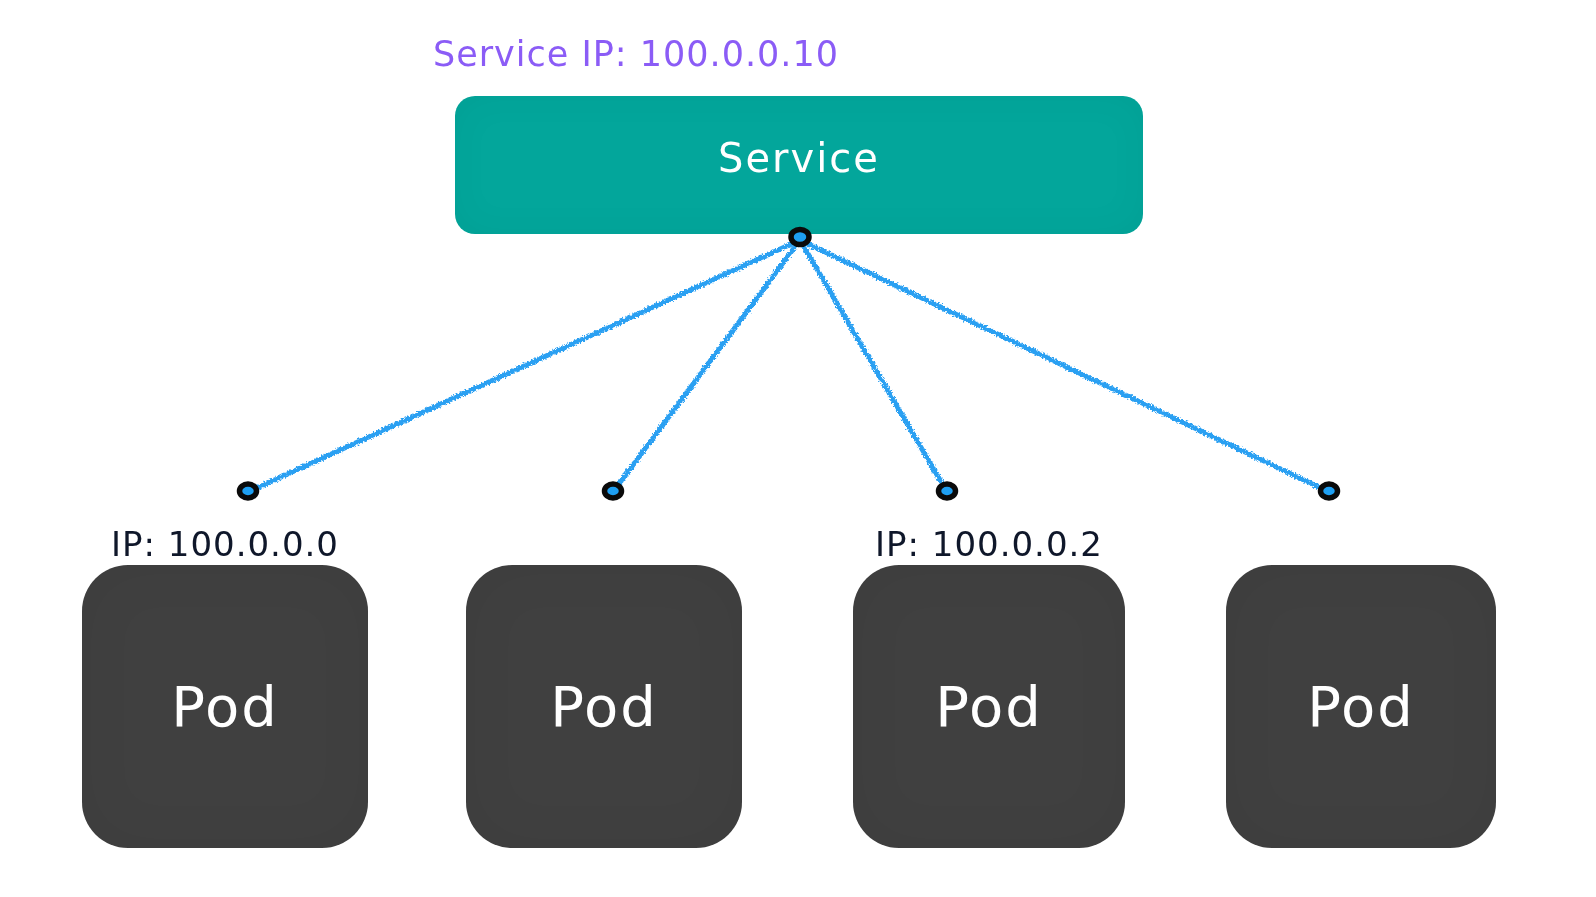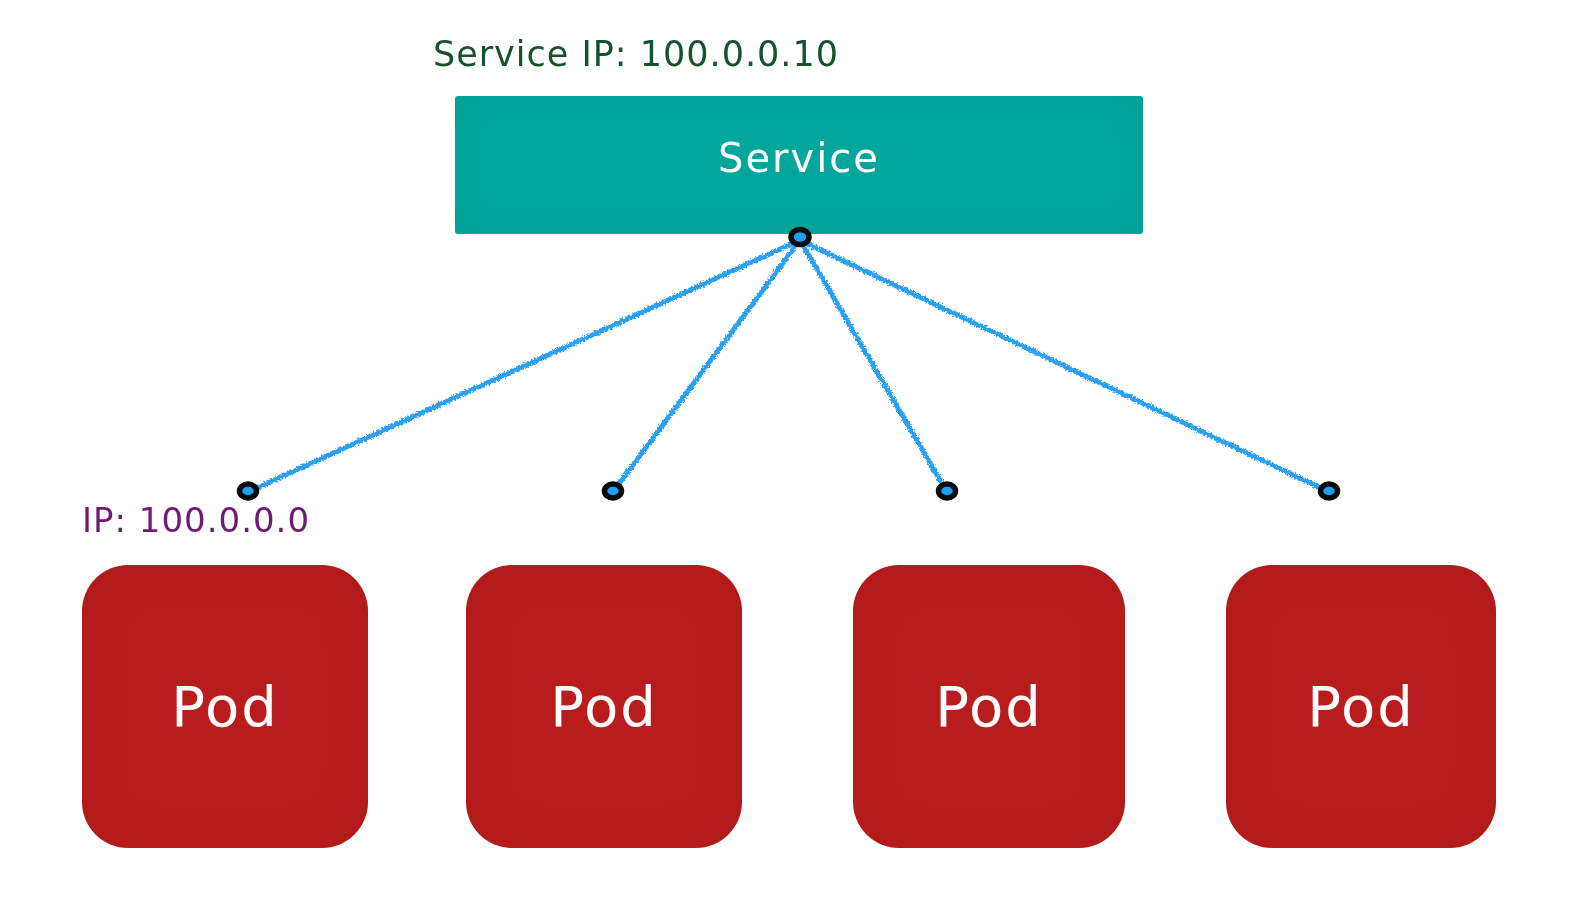--- a/index.html
+++ b/index.html
@@ -16,30 +16,30 @@
     overflow: hidden;
   }
   .title {
     position: absolute;
     top: 34px;
     left: 0;
     width: 1272px;
     text-align: center;
     font-size: 35px;
     letter-spacing: 1px;
-    color: #14532d;
+    color: #8b5cf6;
   }
   .service-box {
     position: absolute;
     left: 455px;
     top: 96px;
     width: 688px;
     height: 138px;
     background: #03a69b;
-    border-radius: 3px;
+    border-radius: 20px;
     box-shadow: inset 0 0 40px rgba(0,0,0,0.04);
     display: flex;
     align-items: center;
     justify-content: center;
   }
   .service-label {
     color: #ffffff;
     font-size: 40px;
     letter-spacing: 2px;
     margin-top: -14px;
@@ -47,31 +47,32 @@
   .connections {
     position: absolute;
     left: 0;
     top: 0;
     width: 1596px;
     height: 897px;
     pointer-events: none;
   }
   .ip-label {
     position: absolute;
-    top: 500px;
+    top: 524px;
+    text-align: center;
     font-size: 34px;
     letter-spacing: 1px;
-    color: #701a75;
+    color: #0f172a;
     white-space: nowrap;
   }
   .pod-box {
     position: absolute;
     top: 565px;
     height: 283px;
-    background: #b91c1c;
+    background: #404040;
     border-radius: 46px;
     box-shadow: inset 0 0 60px rgba(0,0,0,0.05);
     display: flex;
     align-items: center;
     justify-content: center;
   }
   .pod-label {
     color: #ffffff;
     font-size: 56px;
     letter-spacing: 2px;
@@ -113,20 +114,21 @@
     <g fill="#1e9ff2" stroke="#0a0a0a" stroke-width="5.5">
       <ellipse cx="800" cy="237" rx="9" ry="7.5"></ellipse>
       <ellipse cx="248" cy="491" rx="8.5" ry="7"></ellipse>
       <ellipse cx="613" cy="491" rx="8.5" ry="7"></ellipse>
       <ellipse cx="947" cy="491" rx="8.5" ry="7"></ellipse>
       <ellipse cx="1329" cy="491" rx="8.5" ry="7"></ellipse>
     </g>
   </svg>
 
   <div class="ip-label ip-0">IP: 100.0.0.0</div>
+  <div class="ip-label ip-2">IP: 100.0.0.2</div>
 
   <div class="pod-box pod-0">
     <div class="pod-label">Pod</div>
   </div>
   <div class="pod-box pod-1">
     <div class="pod-label">Pod</div>
   </div>
   <div class="pod-box pod-2">
     <div class="pod-label">Pod</div>
   </div>

